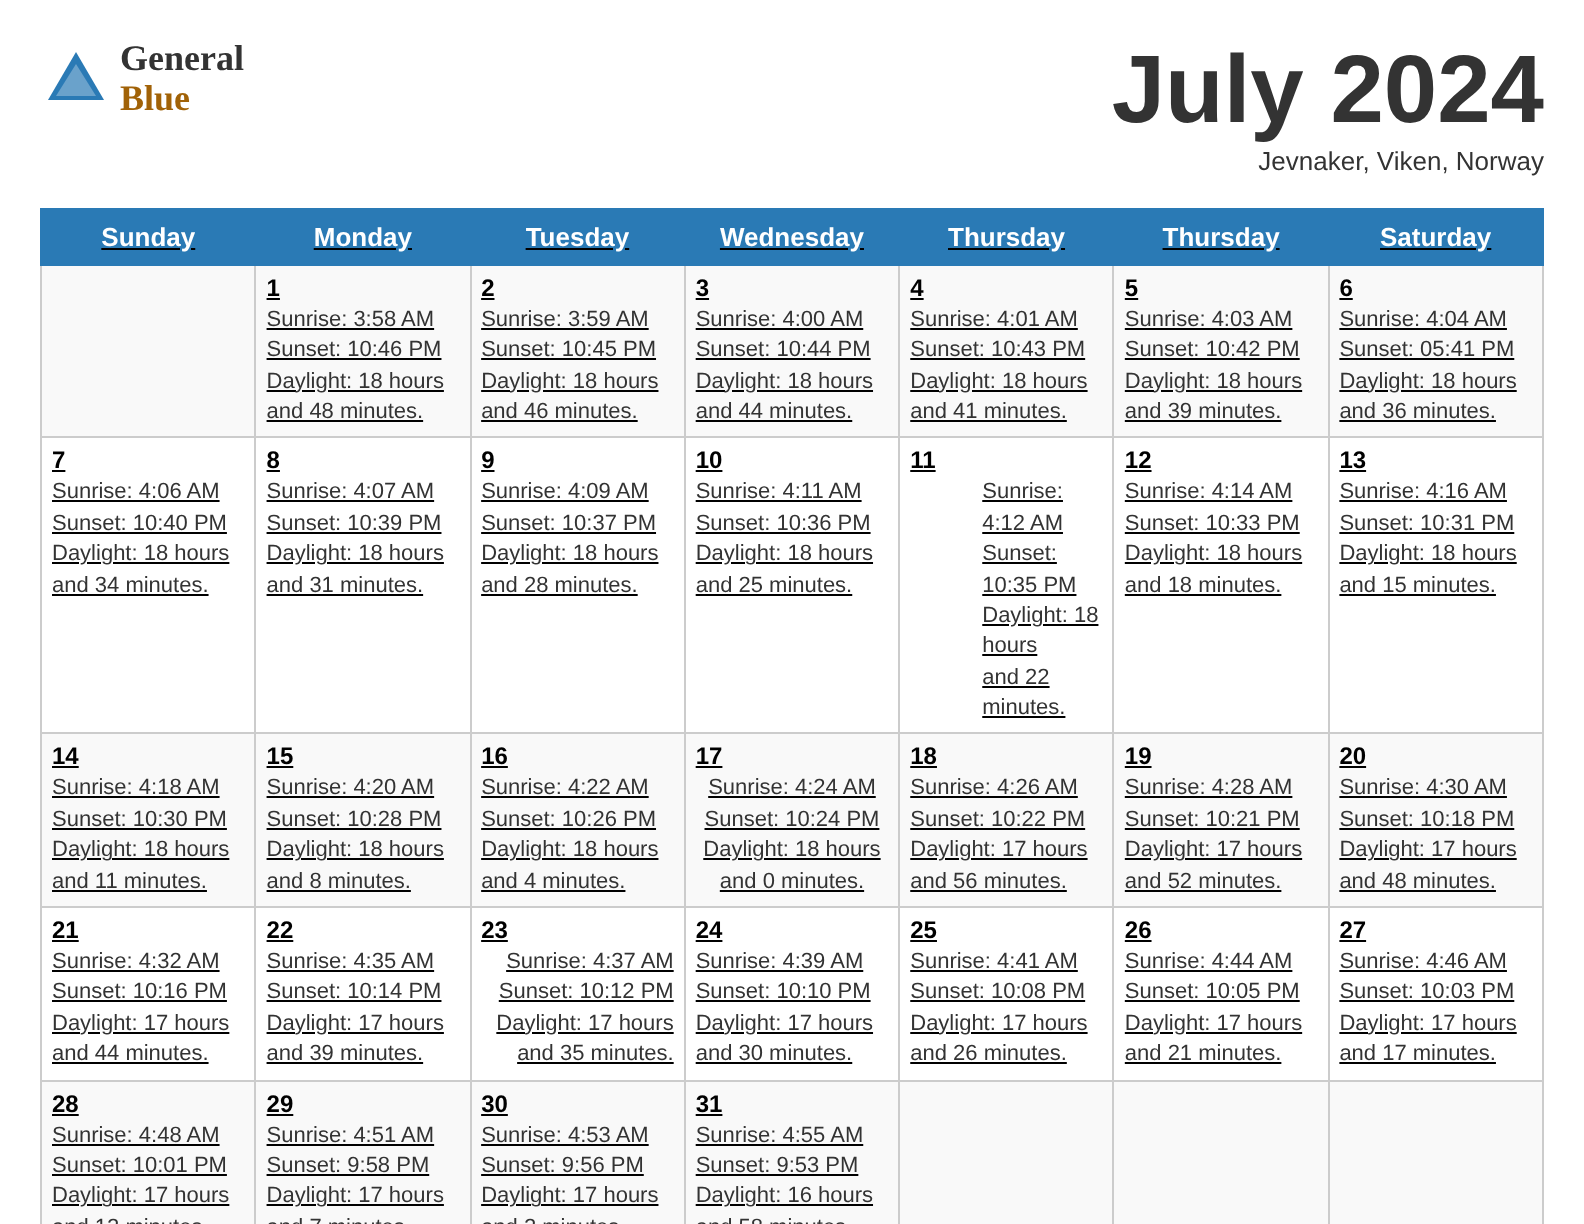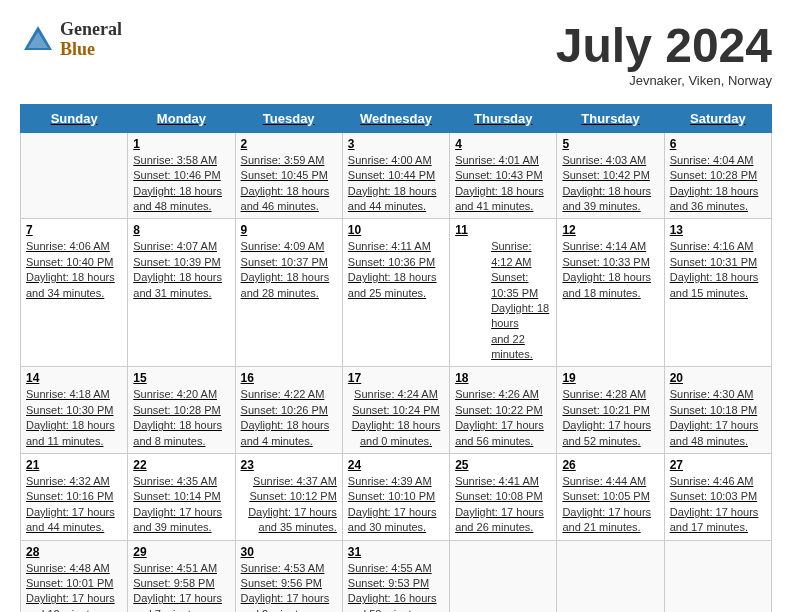--- a/index.html
+++ b/index.html
@@ -153,21 +153,21 @@
         <td>
           <span class="day-num">5</span>
           <div class="day-info" style="white-space: pre-line;">Sunrise: 4:03 AM
 Sunset: 10:42 PM
 Daylight: 18 hours
 and 39 minutes.</div>
         </td>
         <td>
           <span class="day-num">6</span>
           <div class="day-info" style="white-space: pre-line;">Sunrise: 4:04 AM
-Sunset: 10:28 PM
+Sunset: 05:41 PM
 Daylight: 18 hours
 and 36 minutes.</div>
         </td>
       </tr>
       <tr>
         <td>
           <span class="day-num">7</span>
           <div class="day-info" style="white-space: pre-line;">Sunrise: 4:06 AM
 Sunset: 10:40 PM
 Daylight: 18 hours

